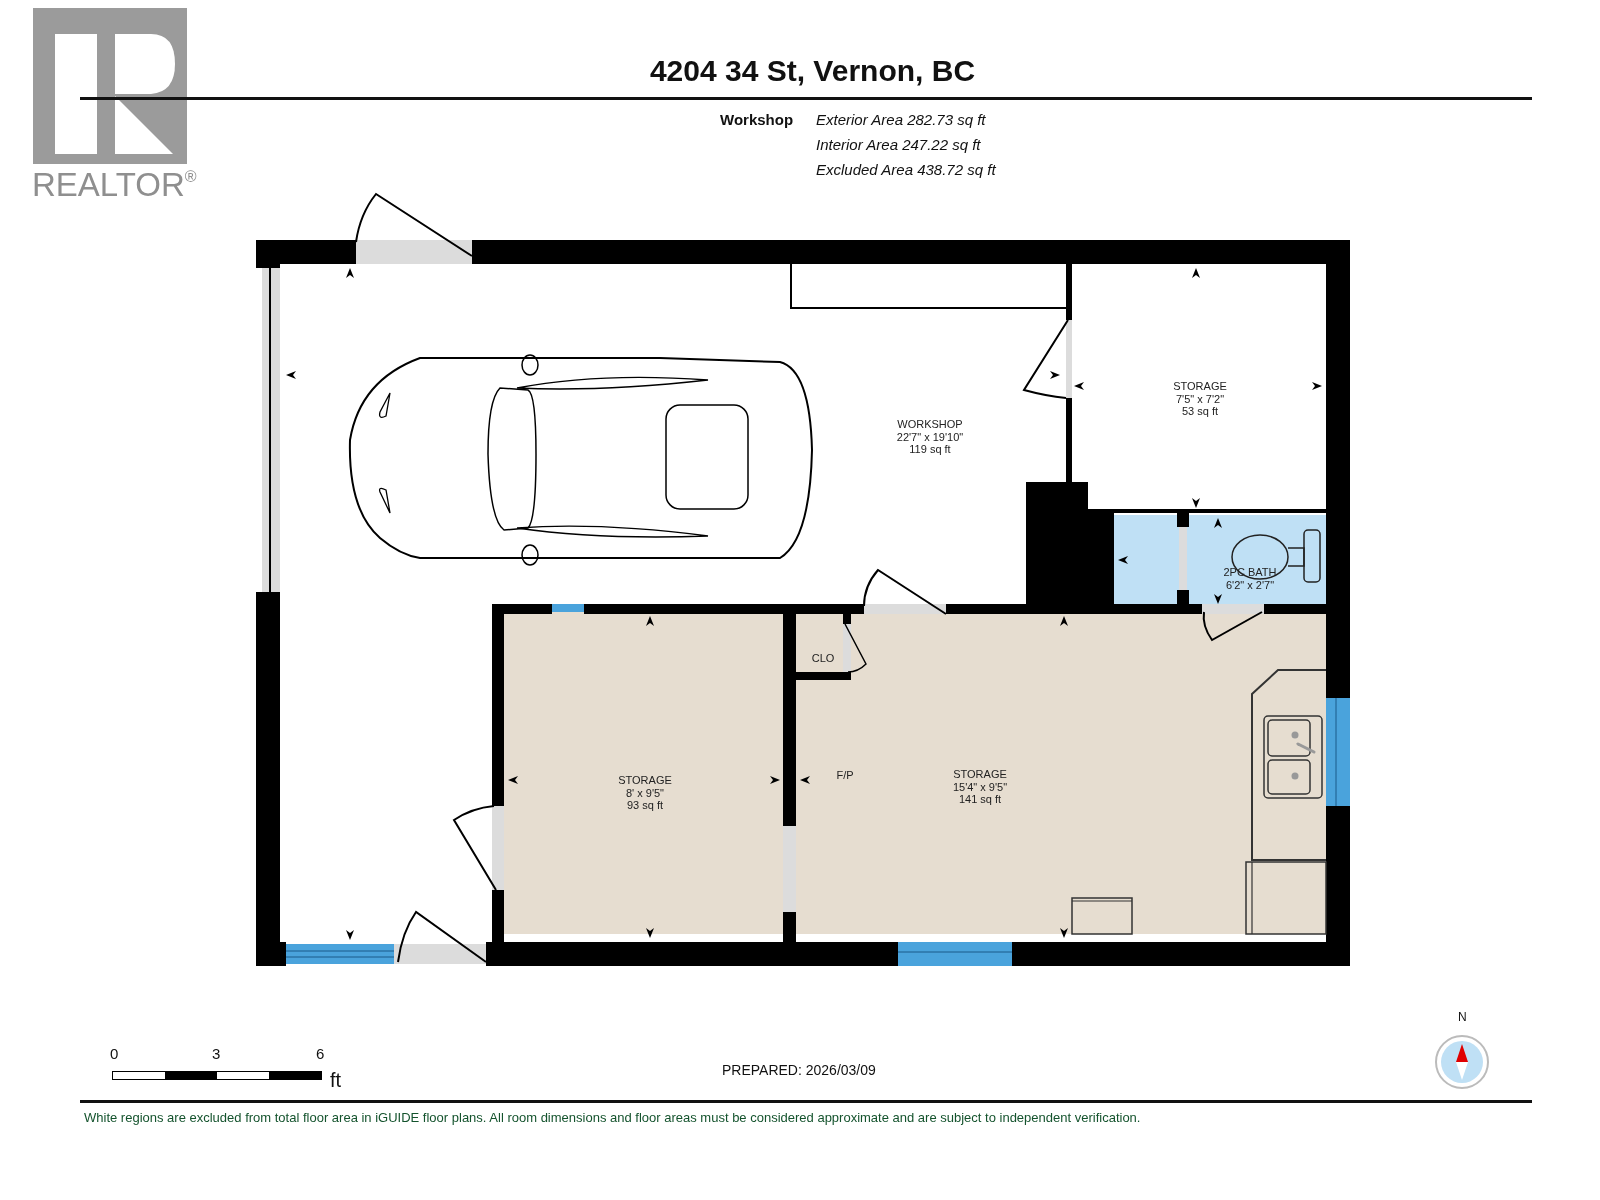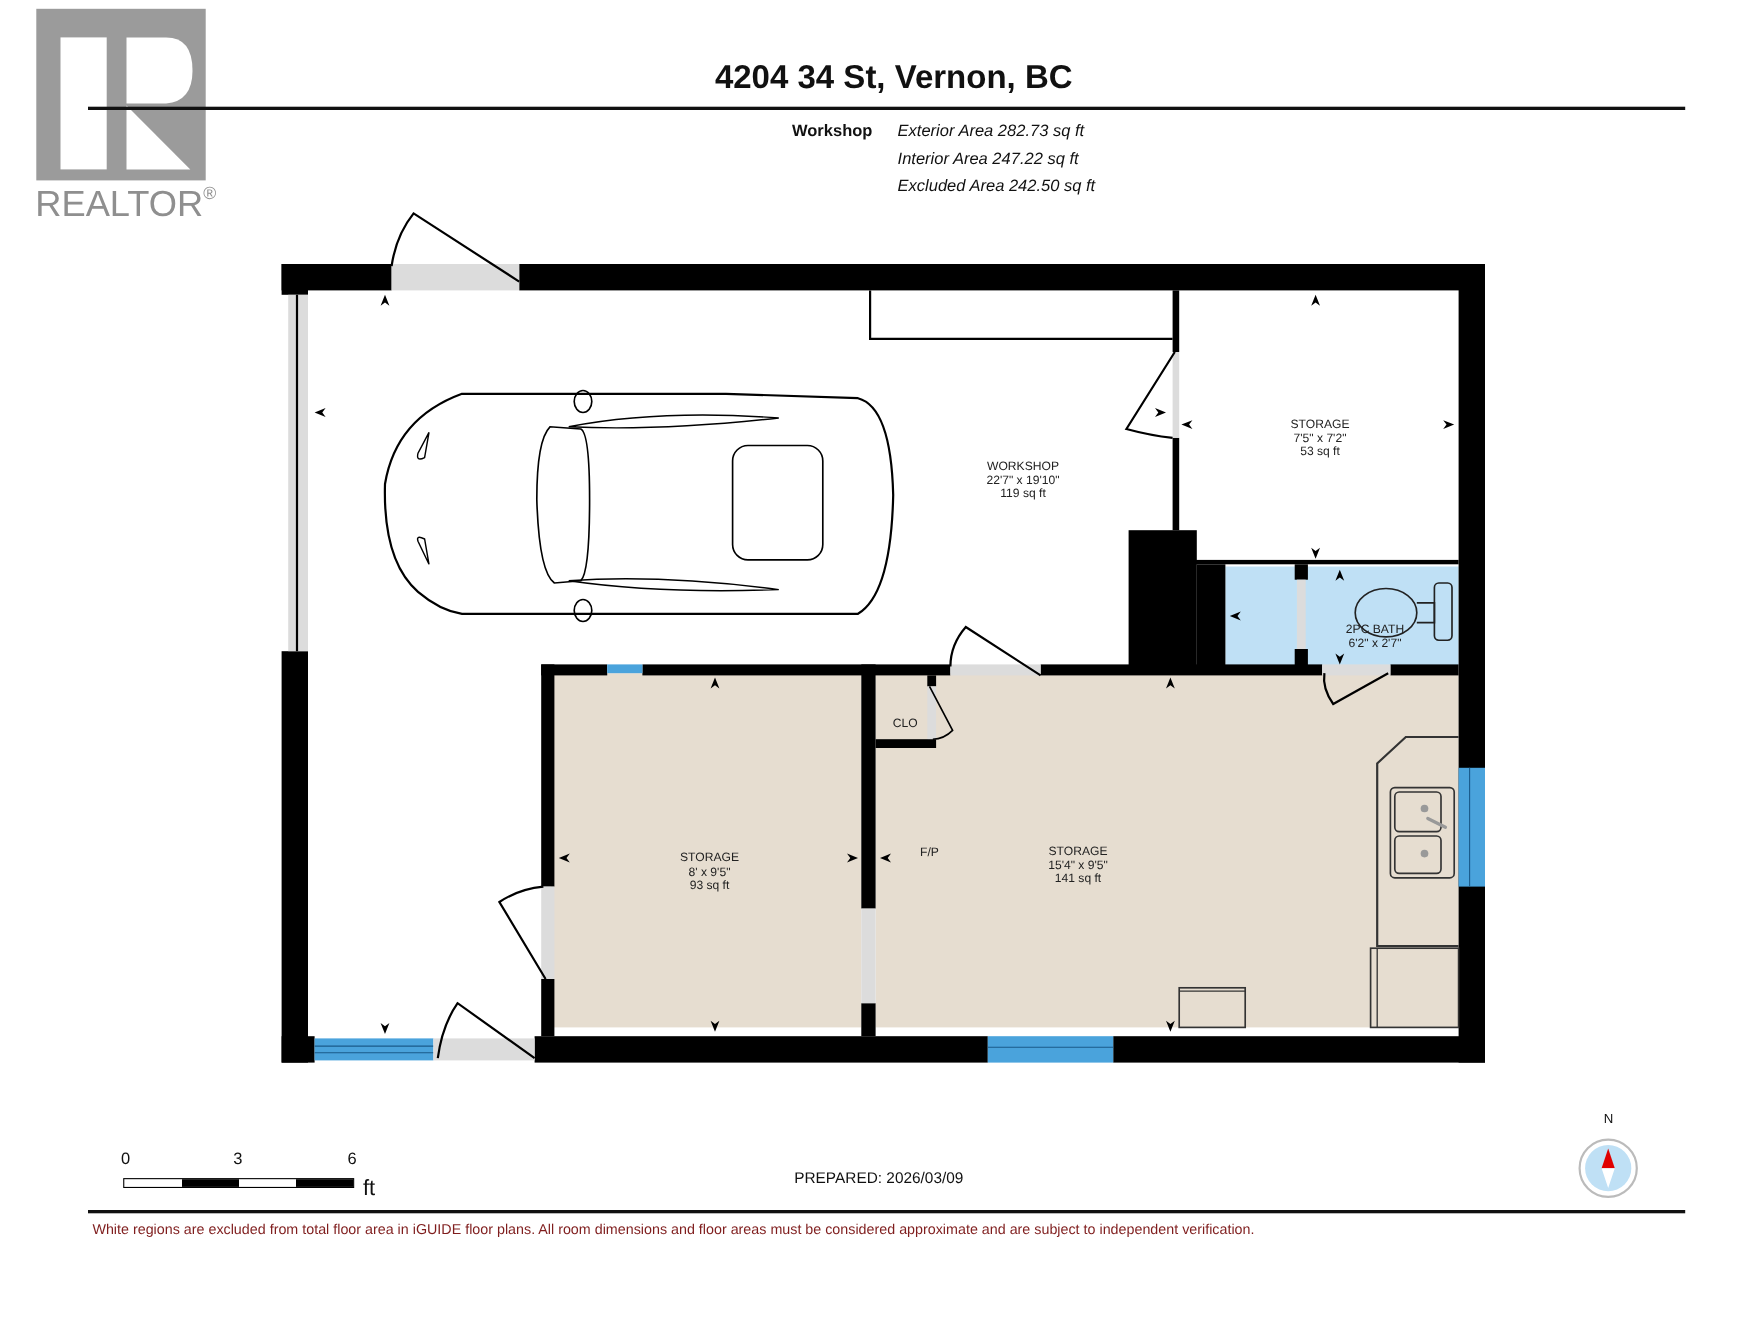--- a/index.html
+++ b/index.html
@@ -9,42 +9,42 @@
     .logo-text { left:32px; top:166px; font-size:33px; color:#8f8f8f; letter-spacing:0px; font-family:"Liberation Sans", sans-serif; }
     .logo-reg { font-size:16px; vertical-align:top; position:relative; top:2px; }
     .title { left:0; width:1600px; top:54px; text-align:center; font-size:30px; font-weight:bold; color:#111; padding-left:25px; box-sizing:border-box; }
     .rule-top { left:80px; top:97px; width:1452px; height:3px; background:#111; }
     .section-label { left:720px; top:111px; font-size:15px; font-weight:bold; }
     .area-line { left:816px; font-size:15px;font-style:italic; }
     .room-label { font-size:11px; text-align:center; line-height:12.5px; color:#222;margin-top:12px; }
     .scale-num { font-size:15px; position:absolute; top:-10px; }
     .prepared { left:722px; top:1062px; font-size:14px; }
     .rule-bottom { left:80px; top:1100px; width:1452px; height:3px; background:#111; }
-    .footnote { left:84px; top:1110px; font-size:13px; color:#7f1d1d; }
+    .footnote { left:84px; top:1110px; font-size:13px; color:#14532d; }
     .compass-n { left:1458px; top:1010px; font-size:12px; }
   </style>
 </head>
 <body>
 
 <div class="abs logo-box">
   <svg width="154" height="156" viewBox="0 0 154 156">
     <rect x="22" y="26" width="42" height="120" fill="#fff"></rect>
     <path d="M82 26 H118 Q142 26 142 56 Q142 84 118 86 L82 86 Z" fill="#fff"></path>
     <path d="M82 88 L82 146 L140 146 Z" fill="#fff"></path>
   </svg>
 </div>
 <div class="abs logo-text"><span>REALTOR</span><span class="logo-reg">®</span></div>
 
 <div class="abs title">4204 34 St, Vernon, BC</div>
 <div class="abs rule-top"></div>
 
 <div class="abs section-label">Workshop</div>
 <div class="abs area-line" style="top:111px">Exterior Area 282.73 sq ft</div>
 <div class="abs area-line" style="top:136px">Interior Area 247.22 sq ft</div>
-<div class="abs area-line" style="top:161px">Excluded Area 242.50 sq ft</div>
+<div class="abs area-line" style="top:161px">Excluded Area 438.72 sq ft</div>
 
 <svg class="abs" style="left:0;top:0" width="1600" height="1200" viewBox="0 0 1600 1200">
 
   <rect x="501" y="612" width="282" height="322" fill="#e6ddd0"></rect>
   <rect x="796" y="612" width="530" height="322" fill="#e6ddd0"></rect>
   <rect x="1114" y="515" width="212" height="90" fill="#bfe0f5"></rect>
 
   <g fill="#000">
     <rect x="256" y="240" width="100" height="24"></rect>
     <rect x="472" y="240" width="878" height="24"></rect>

